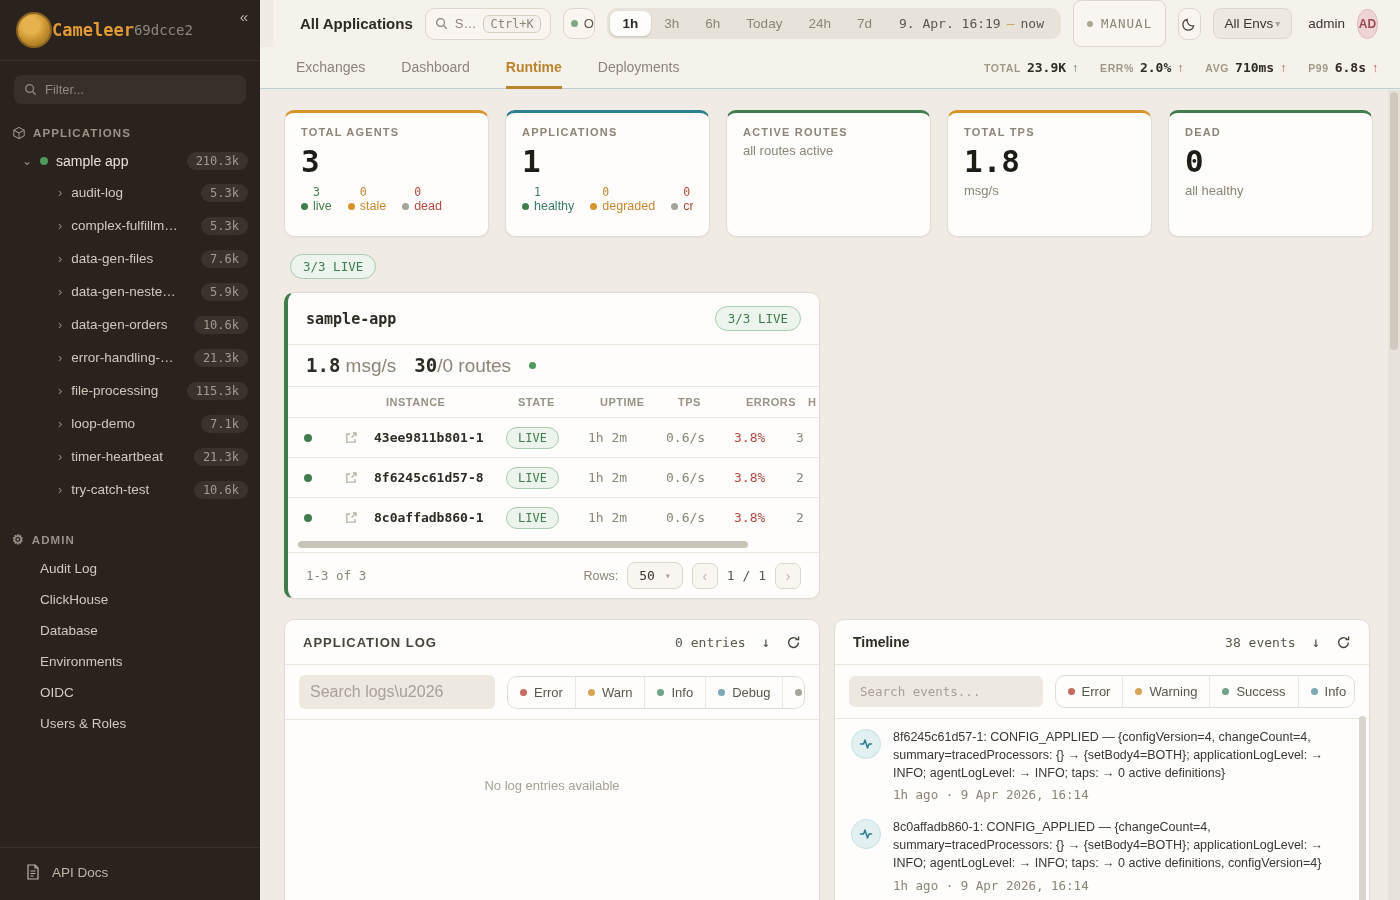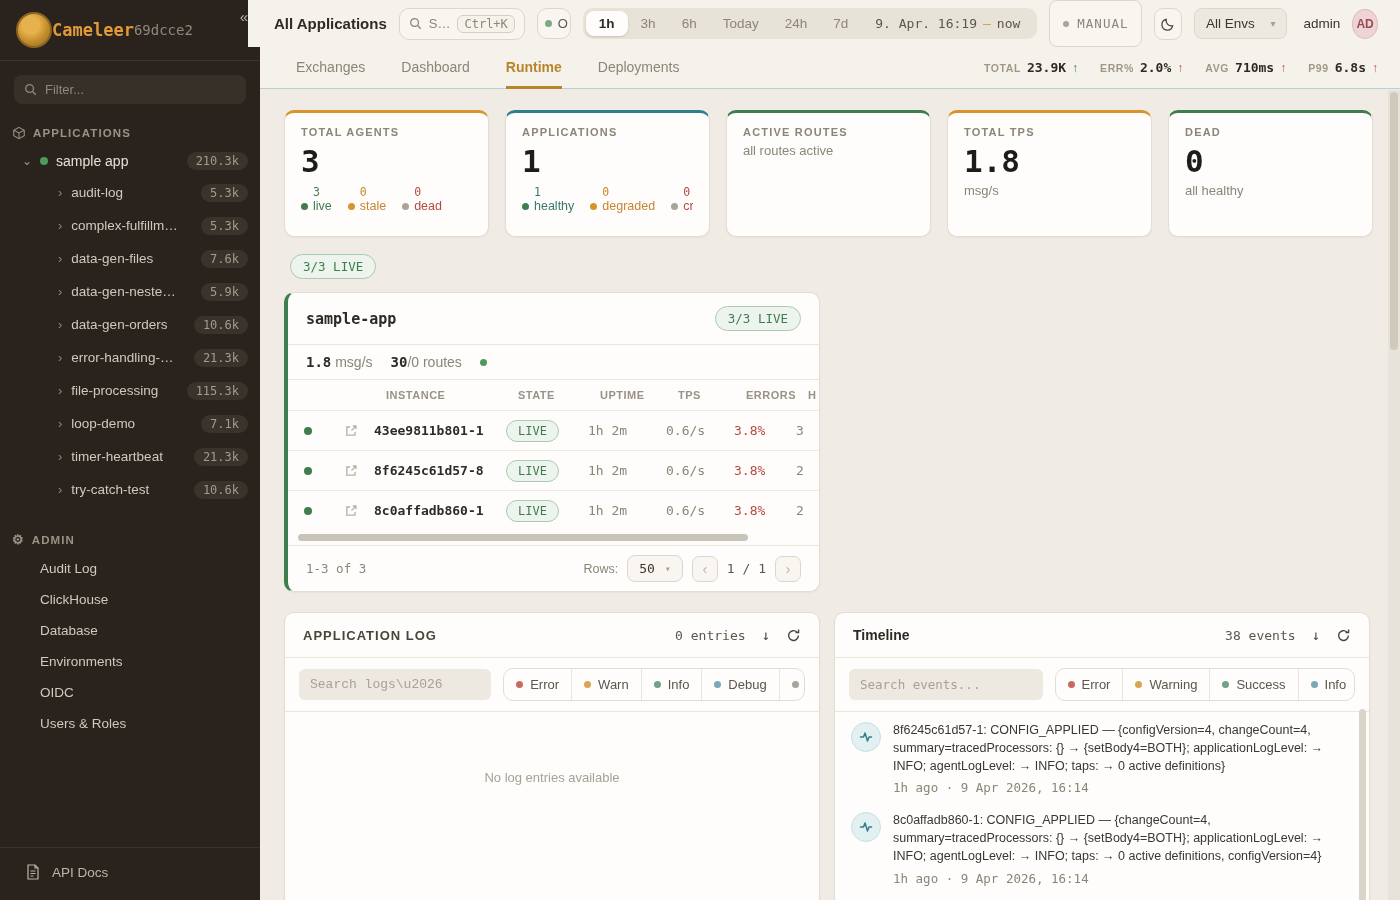--- a/index.html
+++ b/index.html
@@ -23,21 +23,21 @@
   .dot { width:8px; height:8px; border-radius:50%; background:#4E9A5C; flex:0 0 auto; }
   .tree-root-label { color:#E6E0D6; font-size:14px; font-weight:500; flex:1 1 auto; }
   .badge { font-family:"DejaVu Sans Mono", monospace; font-size:12px; color:#A39B8D; background:#3A332B; border-radius:10px; padding:2px 9px; }
   .tree-item { display:flex; align-items:center; gap:9px; padding:7.5px 12px 7.5px 58px; cursor:pointer; }
   .tw-chev { color:#8F887C; font-size:13px; }
   .tw-label { color:#CFC9BE; font-size:13.5px; flex:1 1 auto; white-space:nowrap; overflow:hidden; }
   .admin-item { padding:8px 12px 8px 40px; color:#CFC9BE; font-size:13.5px; cursor:pointer; }
   .api-docs { margin-top:auto; border-top:1px solid #3A332B; display:flex; align-items:center; gap:12px; padding:16px 16px 20px 26px; color:#BDB5A8; font-size:13.5px; cursor:pointer; }
 
   
-  .topbar { position:absolute; left:248px; top:0; right:0; height:47px; background:#F5F2EC; display:flex; align-items:center; padding:0 22px 0 26px; gap:12px; }
+  .topbar { position:absolute; left:274px; top:0; right:0; height:47px; background:#F5F2EC; display:flex; align-items:center; padding:0 22px 0 26px; gap:12px; }
   .page-title { font-size:15px; font-weight:bold; color:#2E2A24; white-space:nowrap; }
   .search-pill { display:flex; align-items:center; gap:7px; border:1px solid #DCD7CC; background:#F9F6F1; border-radius:10px; padding:6px 9px; cursor:text; }
   .search-text { color:#8C8578; font-size:13px; }
   .kbd { font-family:"DejaVu Sans Mono", monospace; font-size:12px; color:#8C8578; border:1px solid #D5CFC3; border-radius:6px; padding:1px 6px; background:#F5F2EC; }
   .status-pill { display:flex; align-items:center; gap:6px; border:1px solid #DCD7CC; background:#F9F6F1; border-radius:10px; padding:7px 7px; max-width:34px; overflow:hidden; }
   .status-pill .sdot { width:7px; height:7px; border-radius:50%; background:#7FA884; flex:0 0 auto; }
   .status-pill .stext { color:#5C564C; font-size:13px; }
   .segmented { display:flex; align-items:center; background:#E7E3D9; border-radius:10px; padding:3px; }
   .seg { padding:5px 13px; font-size:13.5px; color:#8C8578; cursor:pointer; white-space:nowrap; }
   .seg.active { background:#FEFDFB; color:#2E2A24; font-weight:bold; border-radius:8px; box-shadow:0 1px 2px rgba(60,50,30,.18); }
@@ -87,21 +87,21 @@
   .sub-amber { color:#C6862F; } .sub-amber .sdot { background:#D8942C; }
   .sub-red { color:#B5493F; } .sub-red .sdot { background:#A8A49C; }
 
   .live-pill { display:inline-flex; align-items:center; border:1px solid #A9CBB0; background:#EDF4EE; color:#3F7D4E; font-family:"DejaVu Sans Mono", monospace; font-size:12.5px; padding:4px 12px; border-radius:13px; white-space:nowrap; }
   .standalone-badge { margin:17px 0 13px 6px; }
 
   
   .app-panel { width:536px; background:#FEFDFB; border:1px solid #E2DDD2; border-left:4px solid #3F7D4E; border-radius:10px; overflow:hidden; box-shadow:0 1px 2px rgba(90,80,60,.06); }
   .app-head { display:flex; align-items:center; justify-content:space-between; padding:13px 18px; border-bottom:1px solid #EBE6DC; }
   .app-name { font-family:"DejaVu Sans Mono", monospace; font-weight:bold; font-size:15px; color:#2E2A24; }
-  .app-stats { display:flex; align-items:center; gap:18px; padding:9px 18px; border-bottom:1px solid #EBE6DC; font-size:14px; }
+  .app-stats { display:flex; align-items:center; gap:18px; padding:9px 18px; border-bottom:1px solid #EBE6DC; font-size:19px; }
   .stat-strong { font-family:"DejaVu Sans Mono", monospace; font-weight:bold; color:#2E2A24; }
   .stat-dim { color:#8C8578; }
   .gdot { width:7px; height:7px; border-radius:50%; background:#4E9A5C; }
   .tbl { width:560px; }
   .tbl-row { display:grid; grid-template-columns:40px 46px 132px 82px 78px 68px 62px 52px; align-items:center; }
   .tbl-head { padding:9px 12px; }
   .tbl-head > div { font-size:11px; font-weight:bold; letter-spacing:.5px; color:#9A9286; }
   .tbl-body-row { border-top:1px solid #EFEAE1; height:40px; }
   .cell-center { display:flex; justify-content:center; }
   .row-dot { width:8px; height:8px; border-radius:50%; background:#3F7D4E; }
@@ -124,21 +124,21 @@
   .panels-row { display:flex; gap:14px; margin-top:20px; }
   .panel { width:536px; height:420px; background:#FEFDFB; border:1px solid #E2DDD2; border-radius:10px; overflow:hidden; box-shadow:0 1px 2px rgba(90,80,60,.06); position:relative; }
   .panel-head { display:flex; align-items:center; padding:14px 18px; border-bottom:1px solid #EBE6DC; }
   .panel-title-caps { font-size:13px; font-weight:bold; letter-spacing:1px; color:#4A453C; }
   .panel-title { font-size:14px; font-weight:bold; color:#2E2A24; }
   .panel-head-right { margin-left:auto; display:flex; align-items:center; gap:16px; }
   .entries-count { font-family:"DejaVu Sans Mono", monospace; font-size:13px; color:#5C564C; }
   .dl-icon { font-family:"DejaVu Sans Mono", monospace; font-size:14px; color:#4A453C; cursor:pointer; }
   .refresh-btn { color:#4A453C; cursor:pointer; display:flex; }
   .filter-row { display:flex; align-items:center; gap:12px; padding:10px 14px; border-bottom:1px solid #EBE6DC; }
-  .log-search { background:#EDE8E0; border:none; outline:none; border-radius:6px; padding:8px 11px; width:196px; font-size:13px; color:#3A352D; font-family:Liberation Mono, monospace; }
+  .log-search { background:#EDE8E0; border:none; outline:none; border-radius:6px; padding:8px 11px; width:196px; font-size:16px; color:#3A352D; font-family:Liberation Sans, sans-serif; }
   .log-search::placeholder { color:#A8A195; }
   .log-search.mono-ph { font-family:"DejaVu Sans Mono", monospace; font-size:12.5px; }
   .chip-group { display:flex; border:1px solid #E2DDD2; background:#FEFDFB; border-radius:10px; overflow:hidden; }
   .chip { display:flex; align-items:center; gap:7px; padding:8px 12px; font-size:13px; color:#5C564C; cursor:pointer; border-left:1px solid #EBE6DC; white-space:nowrap; }
   .chip:first-child { border-left:none; }
   .chip .cdot { width:7px; height:7px; border-radius:50%; }
   .cdot-error { background:#C96A5E; } .cdot-warn { background:#D9A455; } .cdot-info { background:#6FA287; } .cdot-debug { background:#7BAAB5; } .cdot-trace { background:#A8A49C; }
   .empty-text { text-align:center; color:#A8A195; font-size:13px; padding-top:58px; }
 
   .tl-list { padding:10px 22px 0 16px; }

